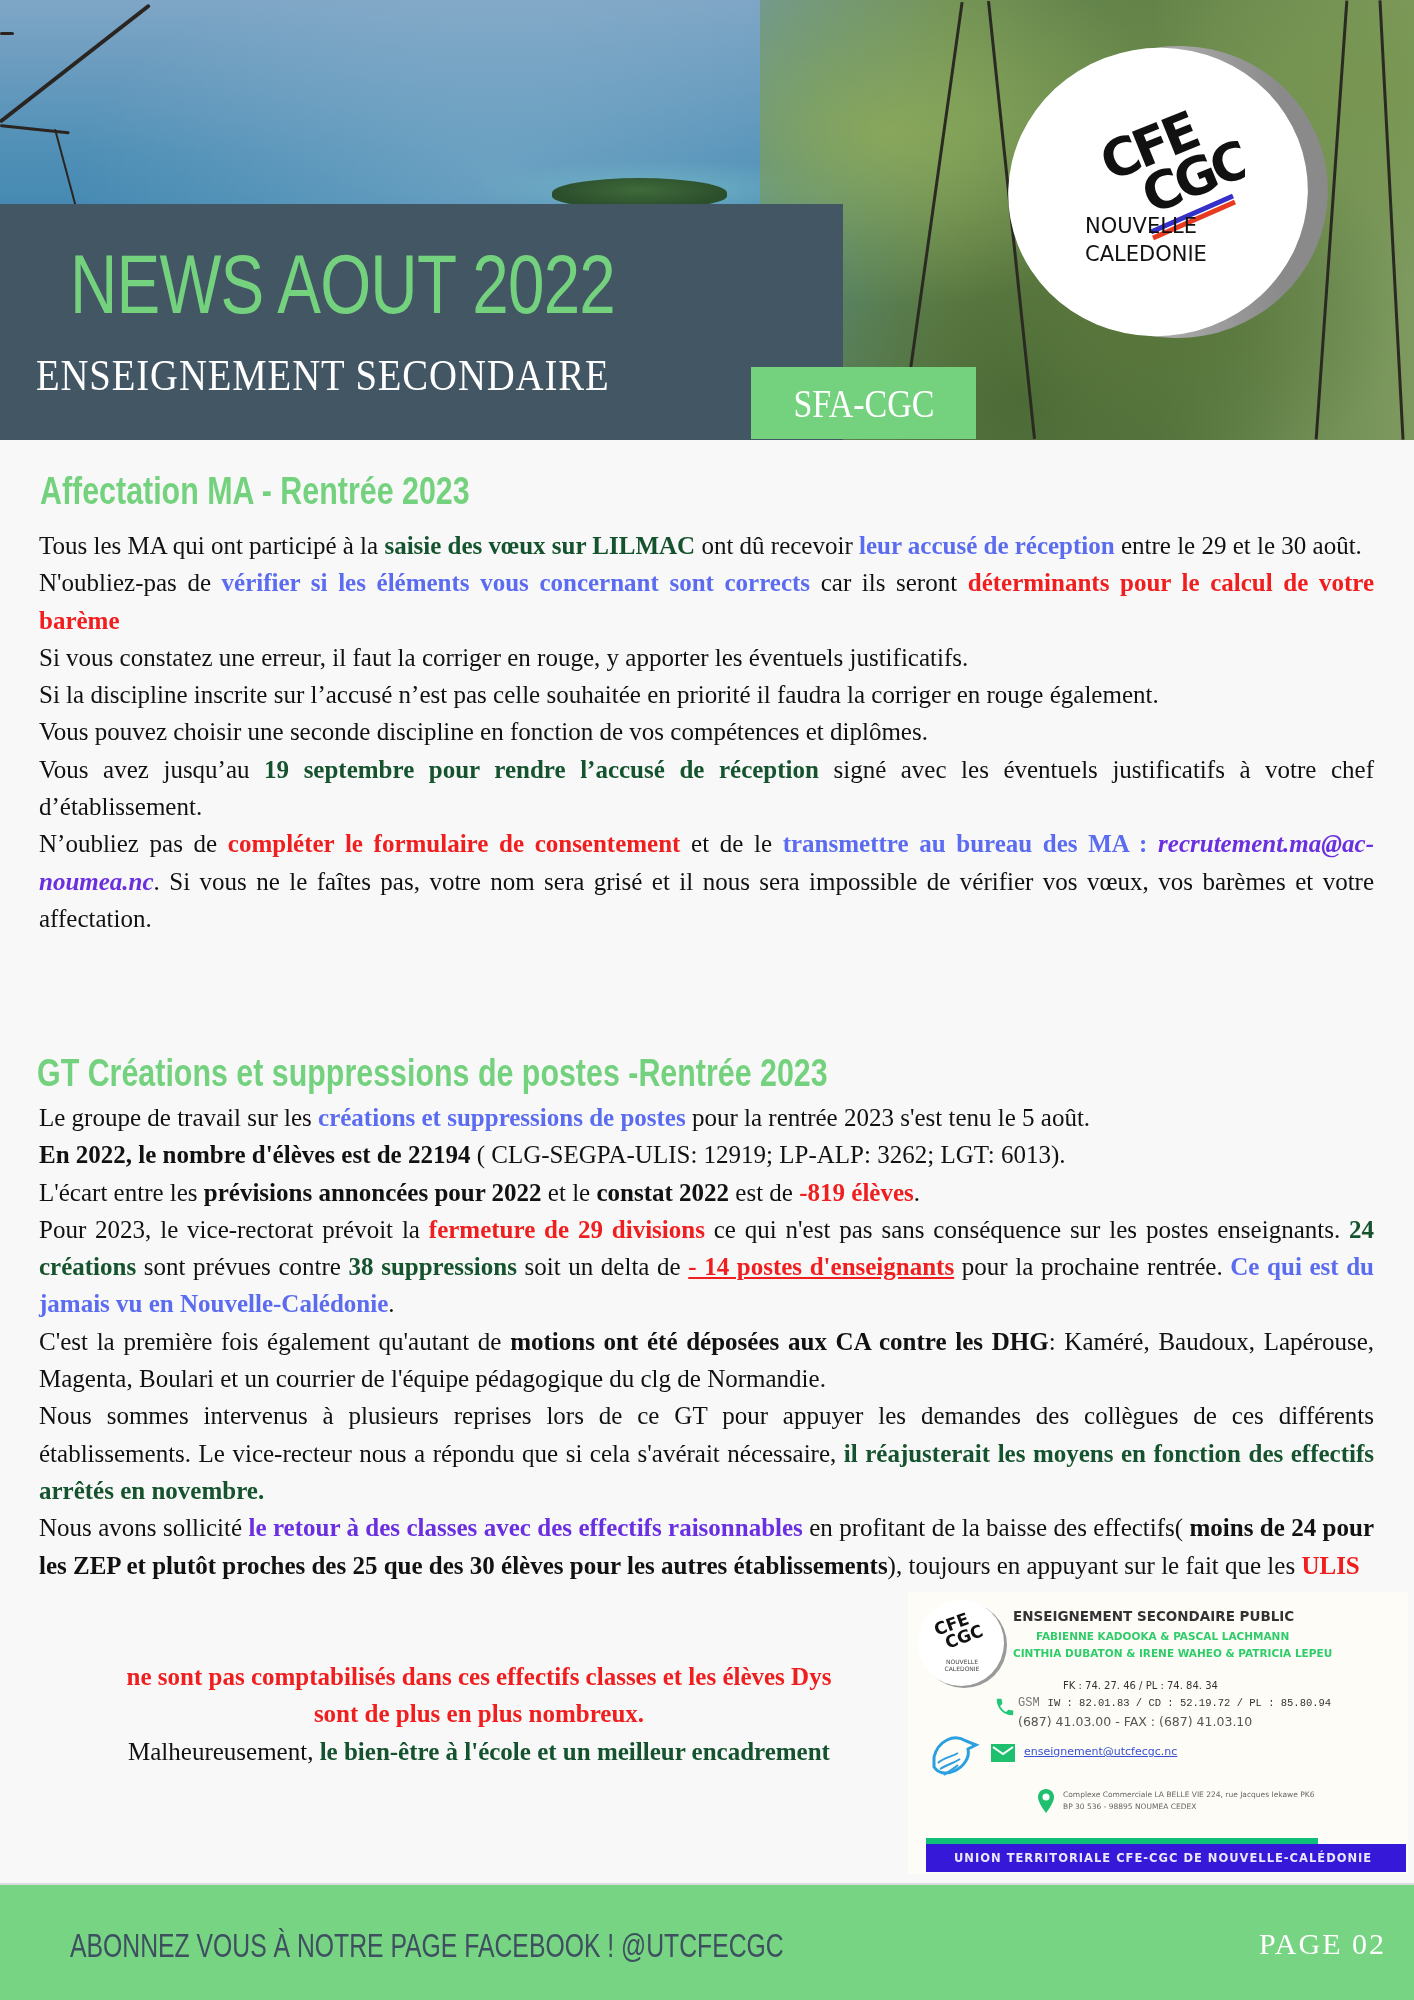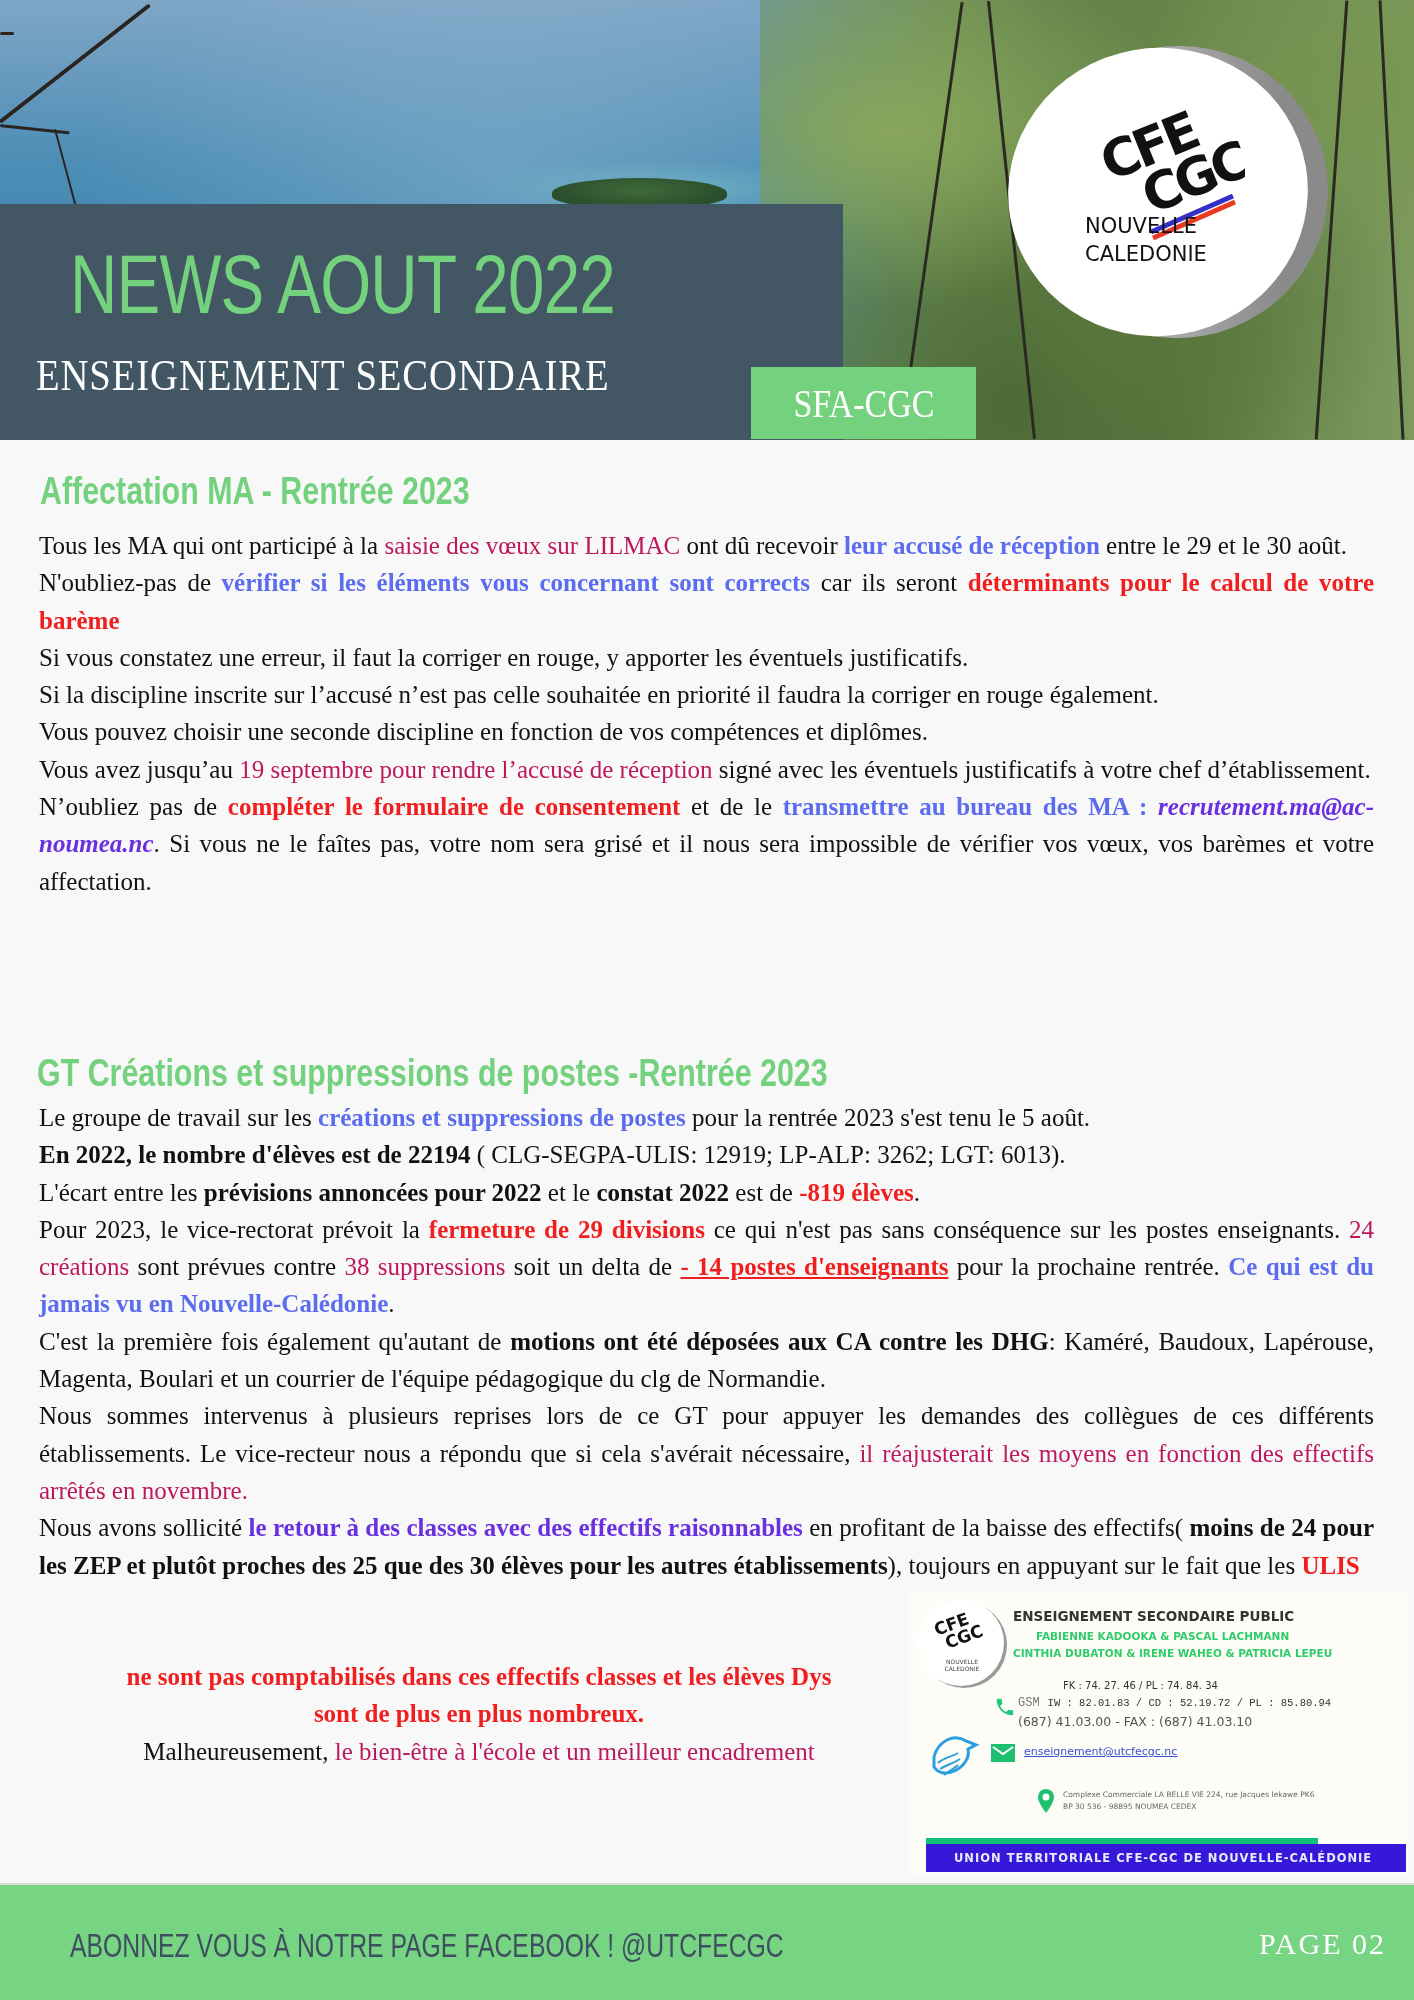--- a/index.html
+++ b/index.html
@@ -43,21 +43,21 @@
   .logo-text { position: absolute; left: 85px; top: 172px; width: 160px; text-align: left;
     font-family: "DejaVu Sans", sans-serif; font-size: 21px; line-height: 28px; color: #111; }
 
   
   .content { position: absolute; left: 0; top: 440px; width: 1414px; height: 1442px; background: #f8f8f8; }
   .sec-title { position: absolute; font-family: "Liberation Sans Narrow", "Liberation Sans", sans-serif; font-weight: bold;
     font-size: 38px; color: #74d27e; white-space: nowrap; transform: scaleX(0.8); transform-origin: left top; }
   .para { position: absolute; left: 39px; width: 1335px; font-family: "Liberation Serif", serif; font-size: 25px;
     line-height: 37.3px; text-align: justify; color: #111; }
   .para p { margin: 0; }
-  .g { color: #be185d; font-weight: normal; }
+  .g { color: #14532d; font-weight: bold; }
   .b { color: #5b6cf0; font-weight: bold; }
   .r { color: #f01e1e; font-weight: bold; }
   .v { color: #6a2fe0; font-weight: bold; }
   .k { color: #111; font-weight: bold; }
   .em { font-style: italic; }
   .u { text-decoration: underline; }
 
   
   .card { position: absolute; left: 908px; top: 1592px; width: 500px; height: 282px; background: #fdfcf7; }
   .card .card-logo { position: absolute; left: 10px; top: 8px; width: 86px; height: 86px; border-radius: 50%;

